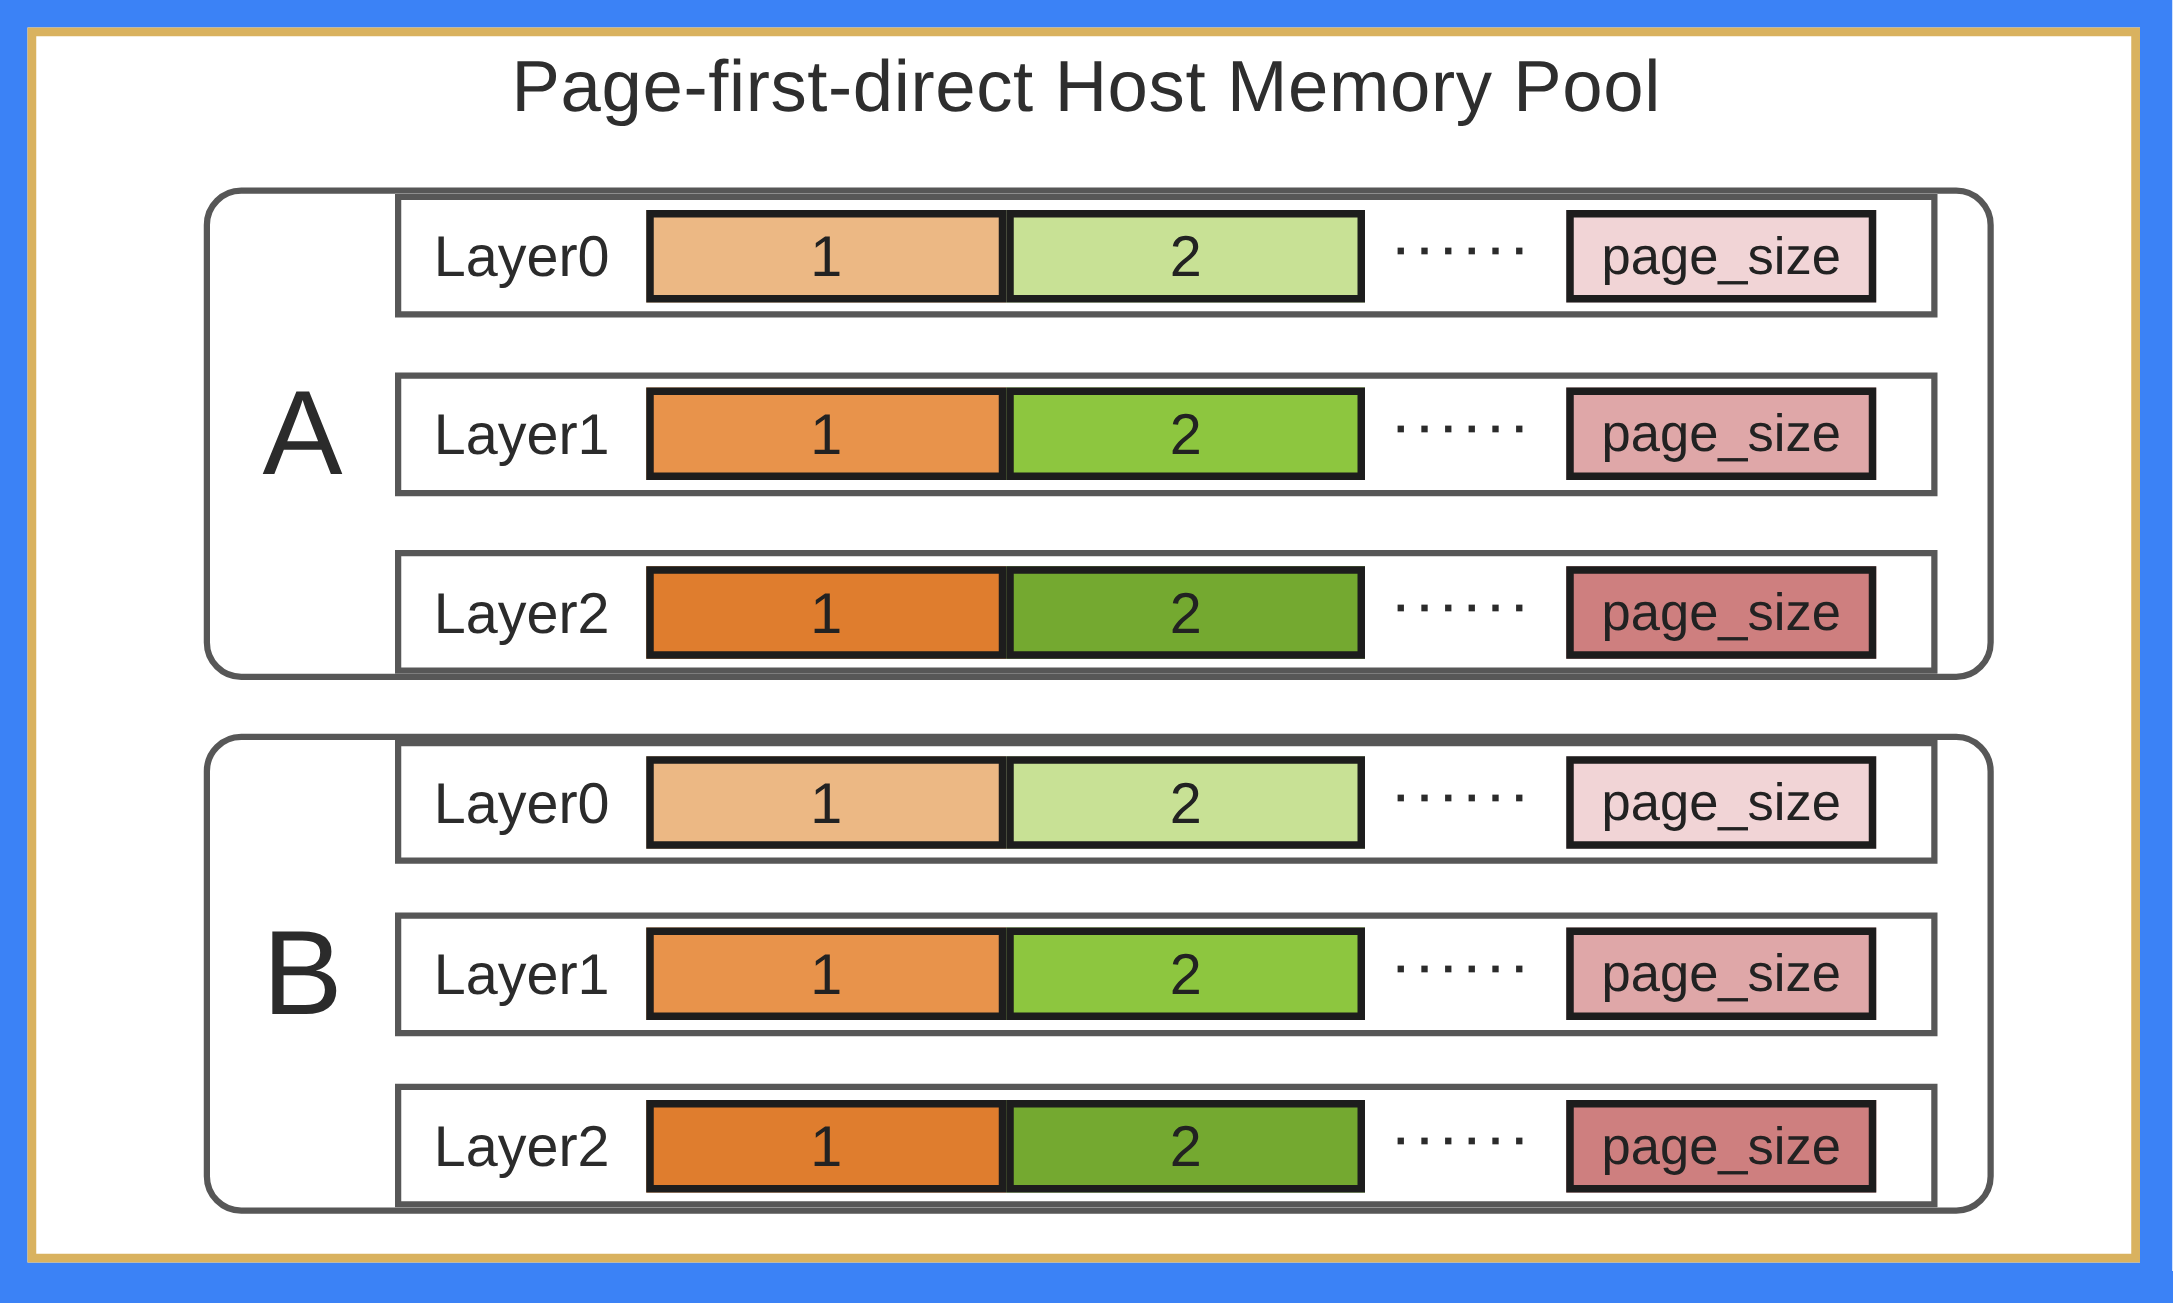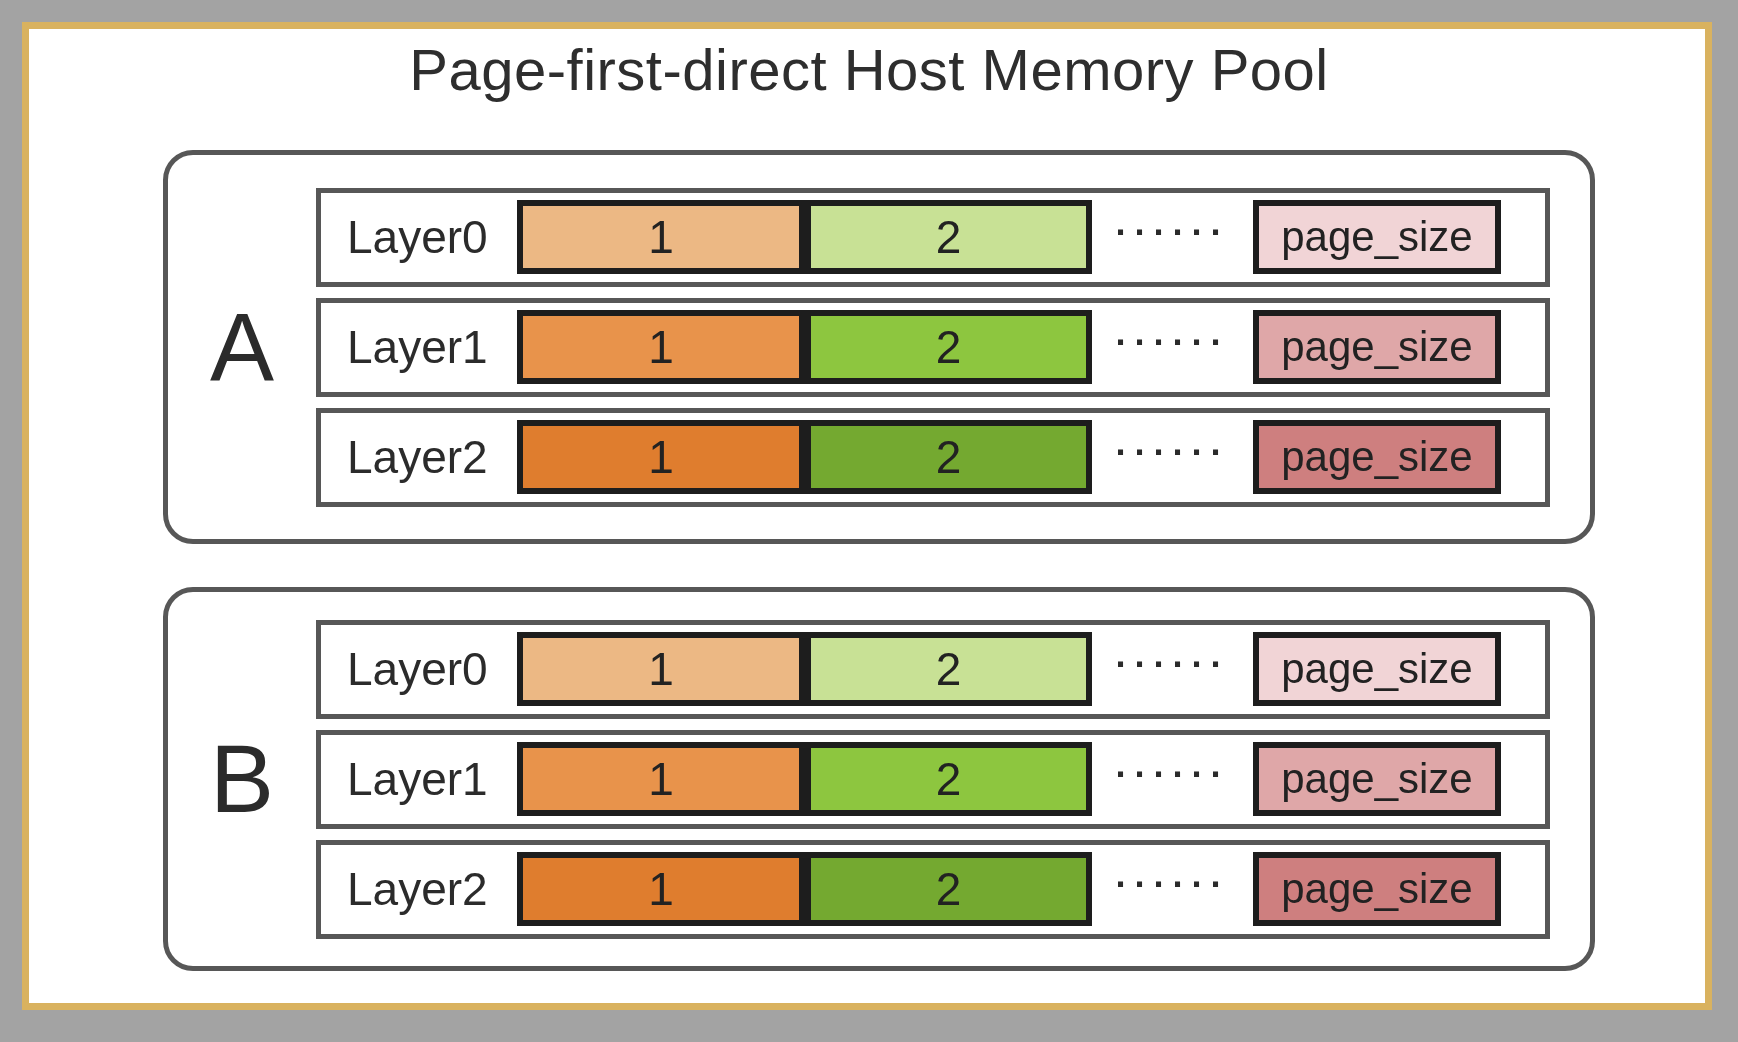--- a/index.html
+++ b/index.html
@@ -1,28 +1,28 @@
 <!DOCTYPE html>
 <html><head>
 <meta charset="utf-8">
 <style>
   html,body{margin:0;padding:0;background:#ffffff;}
   body{font-family:"Liberation Sans", sans-serif;color:#2b2b2b;}
-  .canvas{position:relative;width:1738px;height:1042px;background:#a3a3a3;overflow:hidden;}
+  .canvas{position:relative;width:1738px;height:1042px;background:#3b82f6;overflow:hidden;}
   .frame{position:absolute;left:22px;top:22px;width:1690px;height:988px;
          border:7px solid #D9B25F;box-sizing:border-box;background:#ffffff;}
   .title{position:absolute;left:0;top:36px;width:100%;margin:0;text-align:center;
          font-size:58px;font-weight:500;letter-spacing:0.5px;color:#2e2e2e;}
   .group{position:absolute;left:163px;width:1432px;border:5px solid #575757;
          border-radius:30px;box-sizing:border-box;background:#ffffff;display:flex;}
   .group-a{top:150px;height:394px;}
   .group-b{top:587px;height:384px;}
   .letter-col{width:148px;display:flex;align-items:center;justify-content:center;
               font-size:96px;color:#2b2b2b;line-height:1;}
-  .rows{flex:1;display:flex;flex-direction:column;justify-content:center;
+  .rows{flex:1;display:flex;flex-direction:column;justify-content:space-between;
         gap:11px;padding-right:40px;}
   .row{height:99px;border:5px solid #575757;background:#ffffff;box-sizing:border-box;
        display:flex;align-items:center;}
   .layer-label{width:170px;padding-left:26px;font-size:46px;color:#2b2b2b;white-space:nowrap;}
   .block{height:74px;border:6px solid #1d1d1d;box-sizing:border-box;
          display:flex;align-items:center;justify-content:center;
          font-size:46px;color:#222222;flex-shrink:0;}
   .b1{width:288px;}
   .b2{width:287px;}
   .dots{flex:1;text-align:center;font-size:36px;font-weight:bold;letter-spacing:7px;

